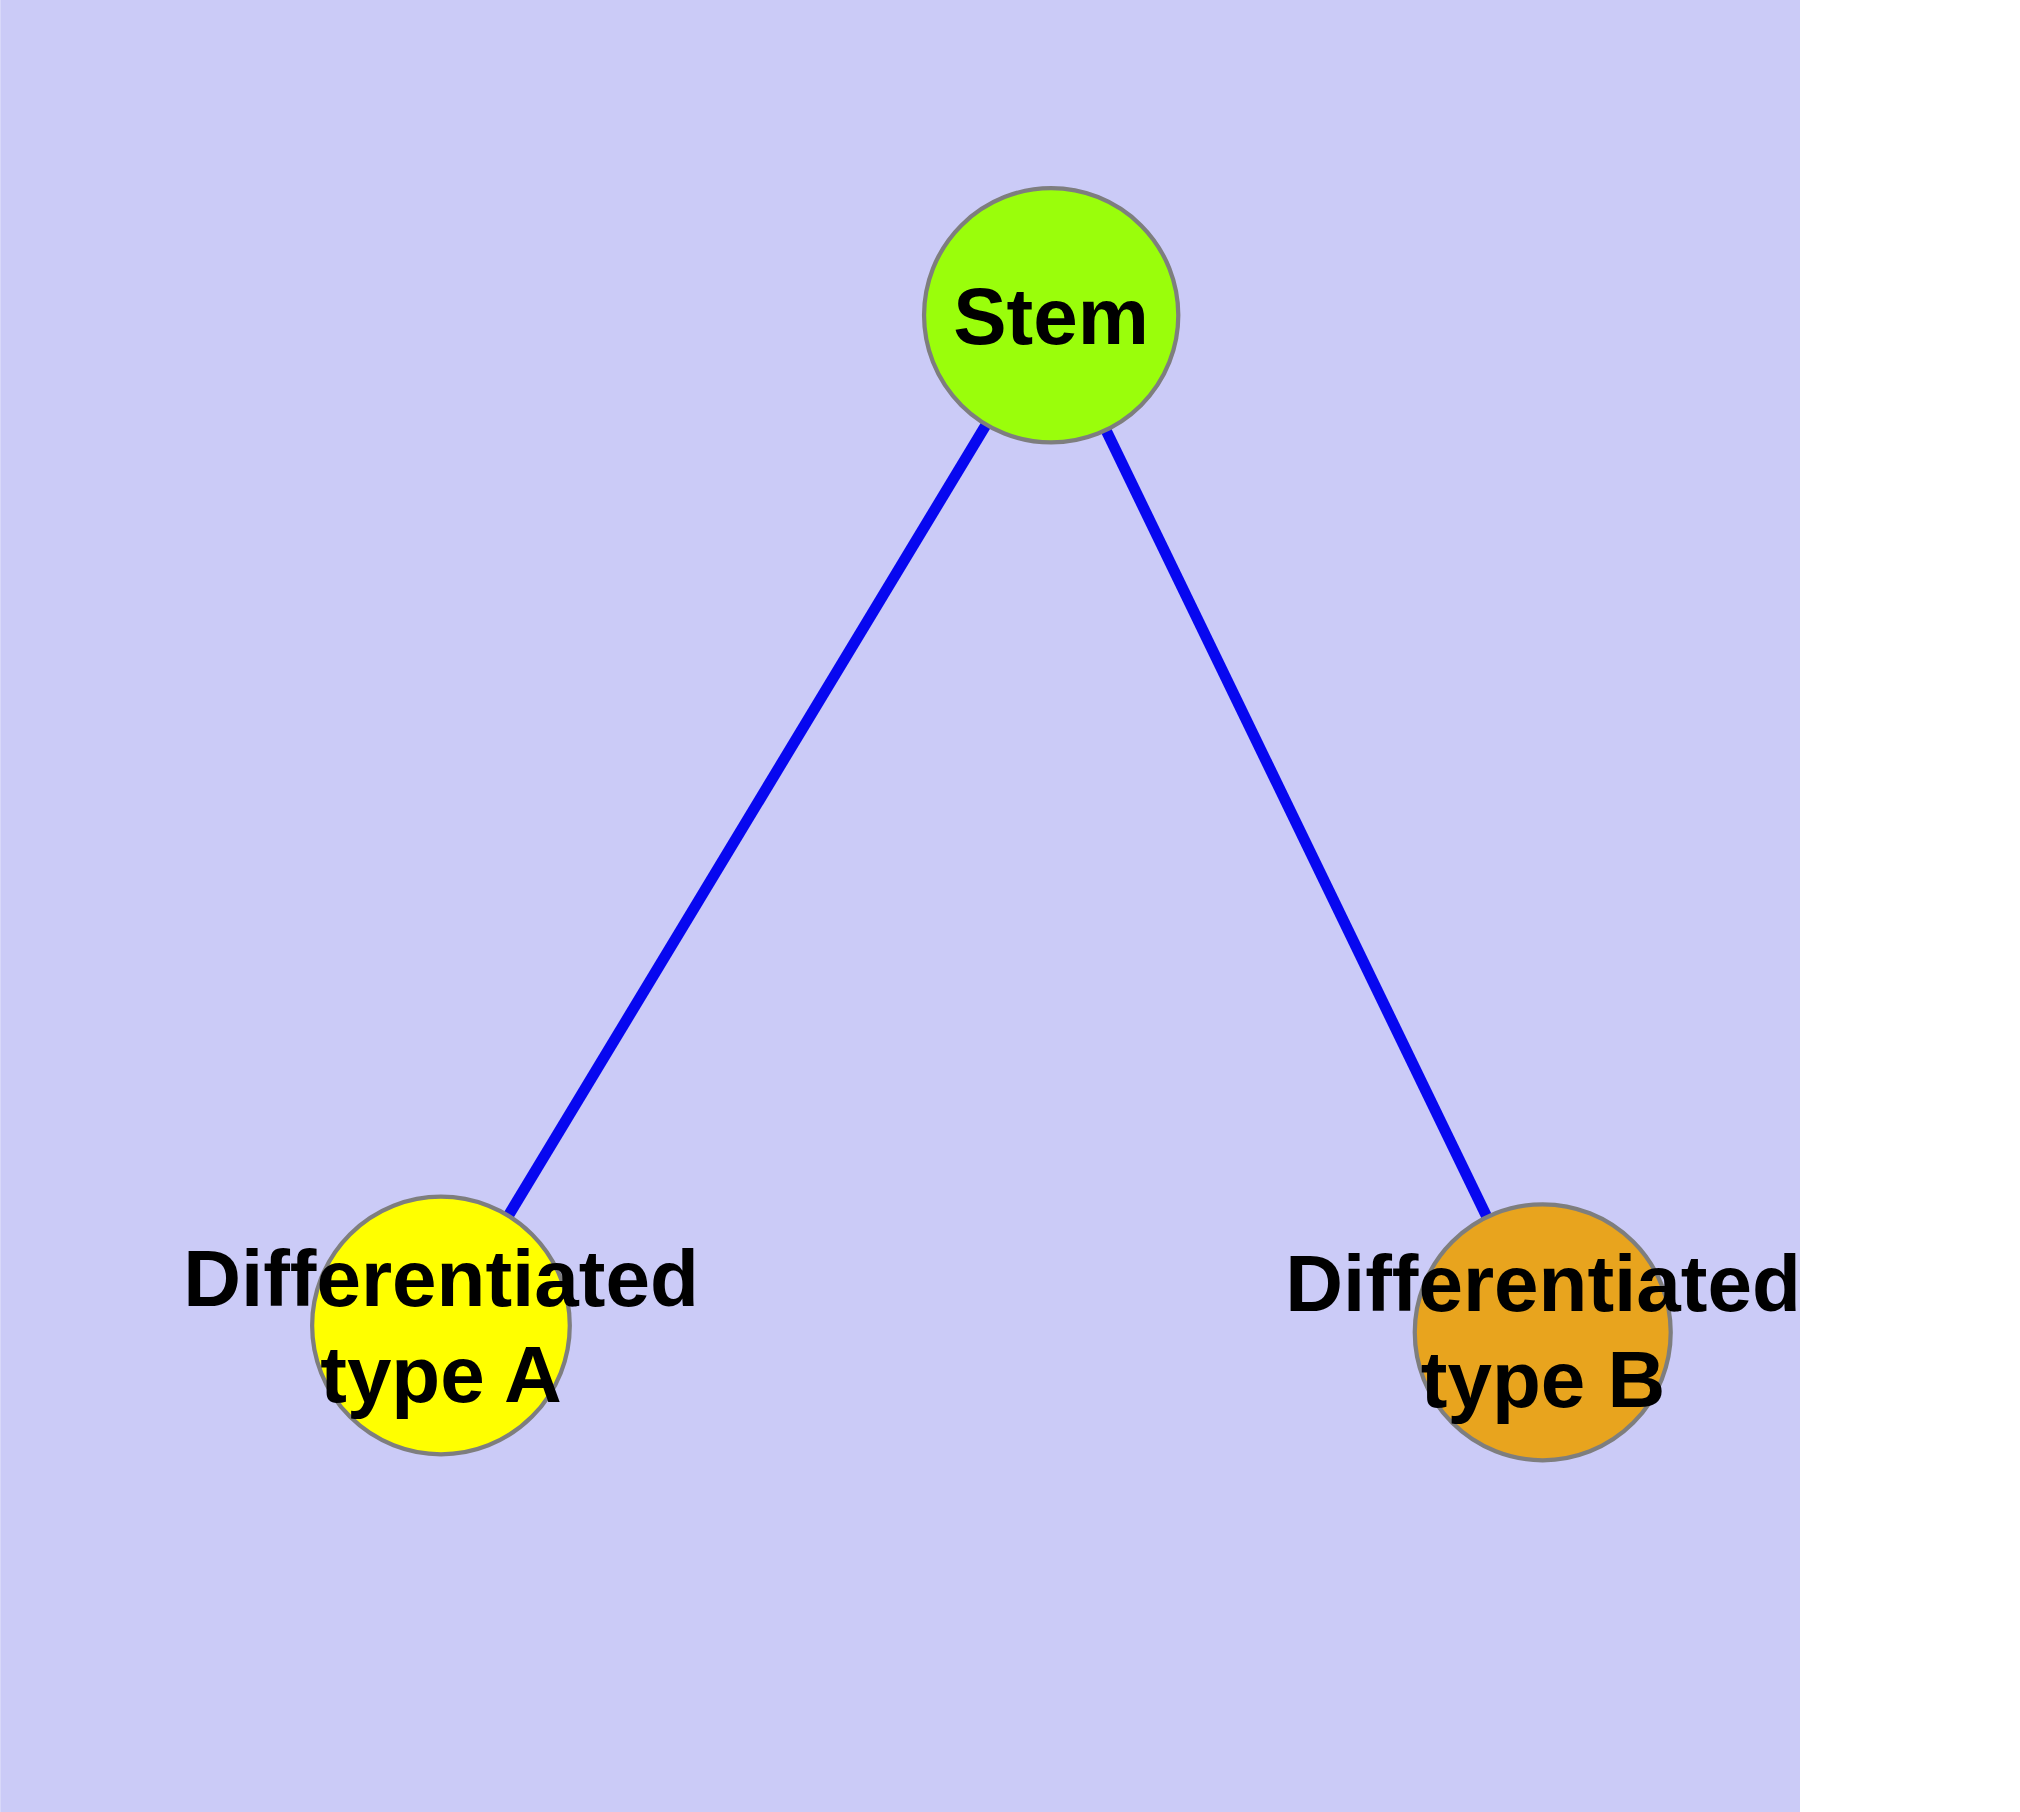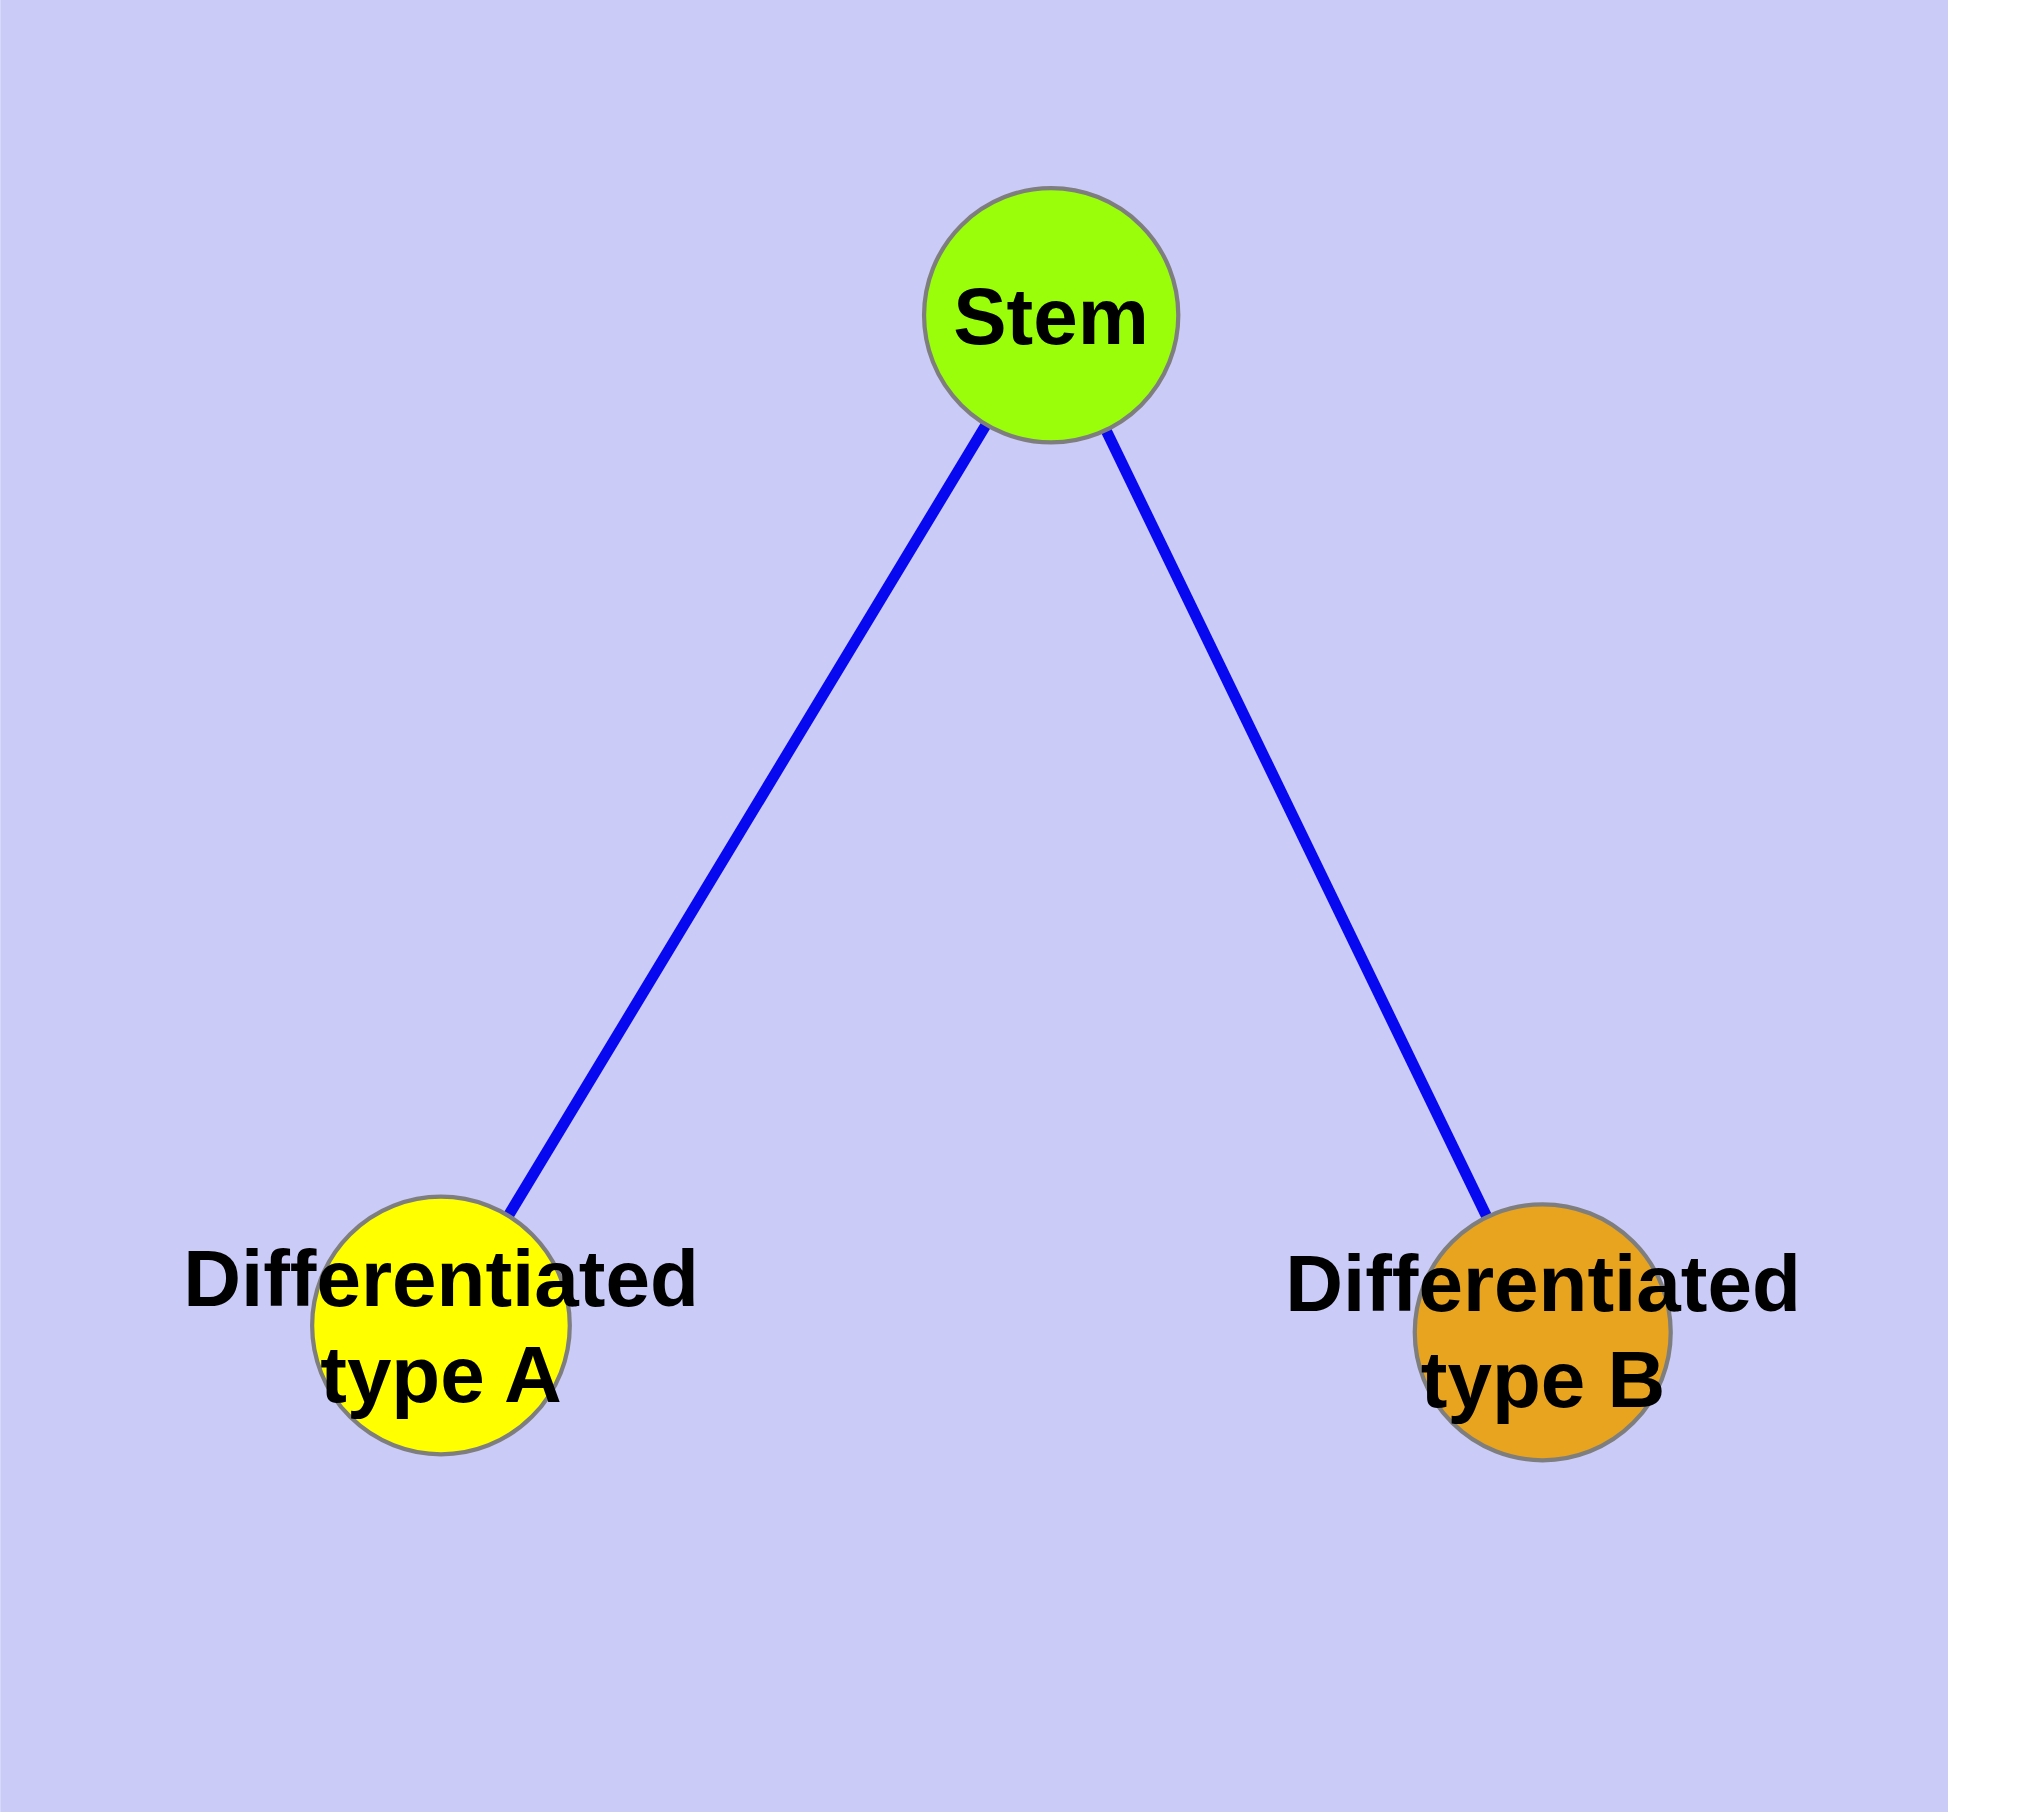--- a/index.html
+++ b/index.html
@@ -2,21 +2,21 @@
 <html style="font-size:13.6px"><head>
 <meta charset="utf-8">
 <style>
   html, body {
     margin: 0;
     padding: 0;
     background: #ffffff;
   }
   .canvas {
     position: relative;
-    width: 1948px;
+    width: 1800px;
     height: 1812px;
     overflow: hidden;
     font-family: "Liberation Sans", sans-serif;
   }
   .graph-svg {
     position: absolute;
     left: 0;
     top: 0;
     display: block;
   }

